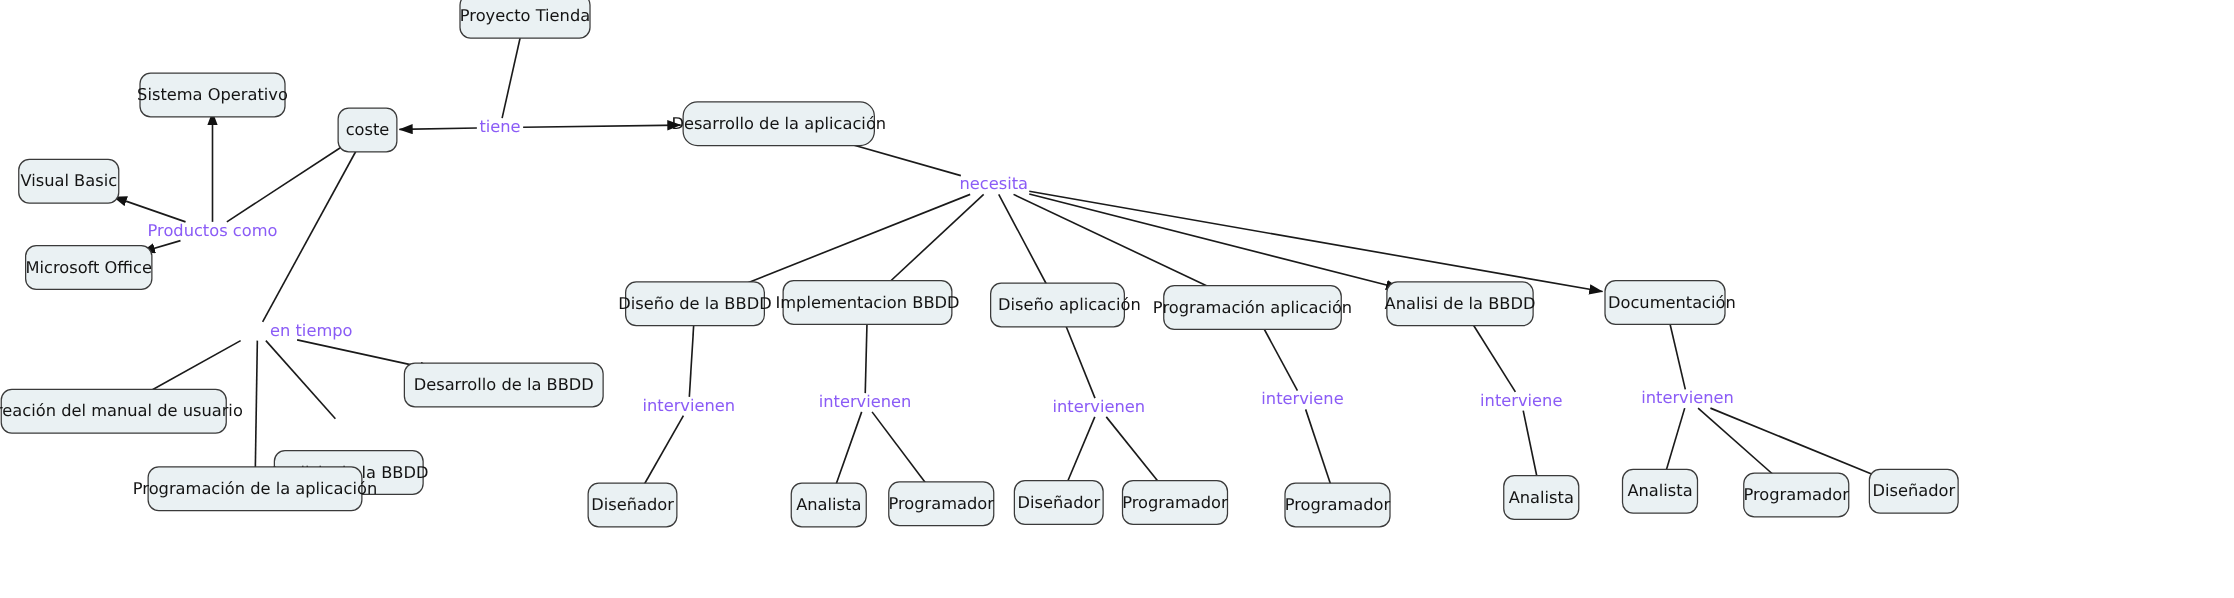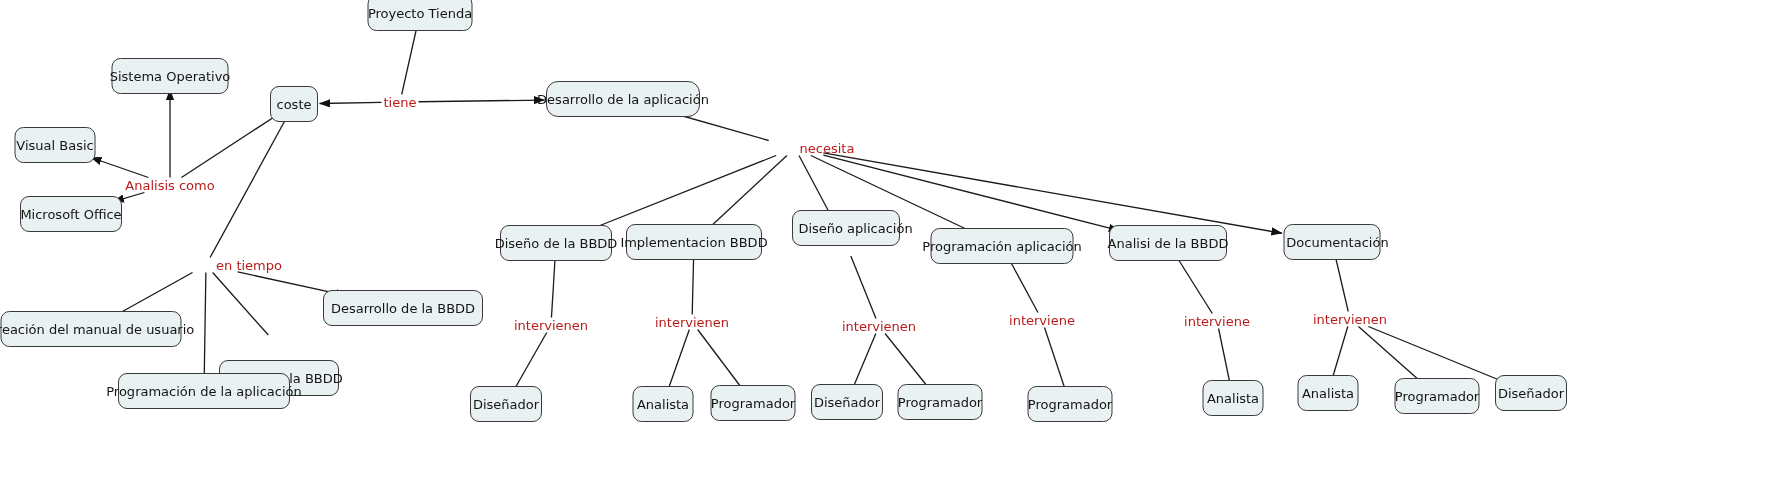--- a/index.html
+++ b/index.html
@@ -39,21 +39,21 @@
     display: flex;
     align-items: center;
     justify-content: center;
     padding: 0 9px;
     height: 36px;
     transform: translate(-50%, -50%);
     box-shadow: 0 0 0 0 rgba(0,0,0,0);
   }
   .linklabel {
     position: absolute;
-    color: #b91c1c;
+    color: #8b5cf6;
     font-size: 13px;
     line-height: 1;
     white-space: nowrap;
     background: transparent;
     transform: translate(-50%, -50%);
     padding: 0 2px;
   }
 </style>
 </head>
 <body>
@@ -109,40 +109,40 @@
       <div class="node" style="left: 170px; top: 76px; width: 117px;">Sistema Operativo</div>
       <div class="node" style="left: 55px; top: 145px; width: 81px;">Visual Basic</div>
       <div class="node" style="left: 71px; top: 214px; width: 102px;">Microsoft Office</div>
       <div class="node" style="left: 91px; top: 329px; width: 181px;">Creación del manual de usuario</div>
       <div class="node" style="left: 279px; top: 347px; width: 120px; margin-top: 31px;">Analisis de la BBDD</div>
       <div class="node" style="left: 204px; top: 391px; width: 172px;">Programación de la aplicación</div>
       <div class="node" style="left: 403px; top: 308px; width: 160px;">Desarrollo de la BBDD</div>
       <div class="node" style="left: 623px; top: 99px; width: 154px; border-radius: 12px;">Desarrollo de la aplicación</div>
       <div class="node" style="left: 556px; top: 243px; width: 112px;">Diseño de la BBDD</div>
       <div class="node" style="left: 694px; top: 242px; width: 136px;">Implementacion BBDD</div>
-      <div class="node" style="left: 846px; top: 228px; width: 108px; padding-left: 28px;">Diseño aplicación</div>
+      <div class="node" style="left: 846px; top: 244px; width: 108px; padding-left: 28px;">Diseño aplicación</div>
       <div class="node" style="left: 1002px; top: 246px; width: 143px; text-align: center;">Programación aplicación</div>
       <div class="node" style="left: 1168px; top: 243px; width: 118px; text-align: right;">Analisi de la BBDD</div>
       <div class="node" style="left: 1332px; top: 242px; width: 97px; padding-left: 20px;">Documentación</div>
       <div class="node" style="left: 506px; top: 404px; width: 72px;">Diseñador</div>
       <div class="node" style="left: 663px; top: 404px; width: 61px;">Analista</div>
       <div class="node" style="left: 753px; top: 403px; width: 85px;">Programador</div>
       <div class="node" style="left: 847px; top: 402px; width: 72px;">Diseñador</div>
       <div class="node" style="left: 940px; top: 402px; width: 85px;">Programador</div>
       <div class="node" style="left: 1070px; top: 404px; width: 85px;">Programador</div>
       <div class="node" style="left: 1233px; top: 398px; width: 61px;">Analista</div>
       <div class="node" style="left: 1328px; top: 393px; width: 61px;">Analista</div>
       <div class="node" style="left: 1437px; top: 396px; width: 85px;">Programador</div>
       <div class="node" style="left: 1531px; top: 393px; width: 72px;">Diseñador</div>
     </div>
   <div id="labels-group">
       <div class="linklabel" style="left: 400px; top: 102px;">tiene</div>
-      <div class="linklabel" style="left: 170px; top: 185px;">Analisis como</div>
+      <div class="linklabel" style="left: 170px; top: 185px;">Productos como</div>
       <div class="linklabel" style="left: 206px; top: 265px; margin-left: 43px;">en tiempo</div>
-      <div class="linklabel" style="left: 795px; top: 148px; margin-left: 32px;">necesita</div>
+      <div class="linklabel" style="left: 795px; top: 148px;">necesita</div>
       <div class="linklabel" style="left: 551px; top: 325px;">intervienen</div>
       <div class="linklabel" style="left: 692px; top: 322px;">intervienen</div>
       <div class="linklabel" style="left: 879px; top: 326px;">intervienen</div>
       <div class="linklabel" style="left: 1042px; top: 320px;">interviene</div>
       <div class="linklabel" style="left: 1217px; top: 321px;">interviene</div>
       <div class="linklabel" style="left: 1350px; top: 319px;">intervienen</div>
     </div>
 </div>
 
 </body></html>

